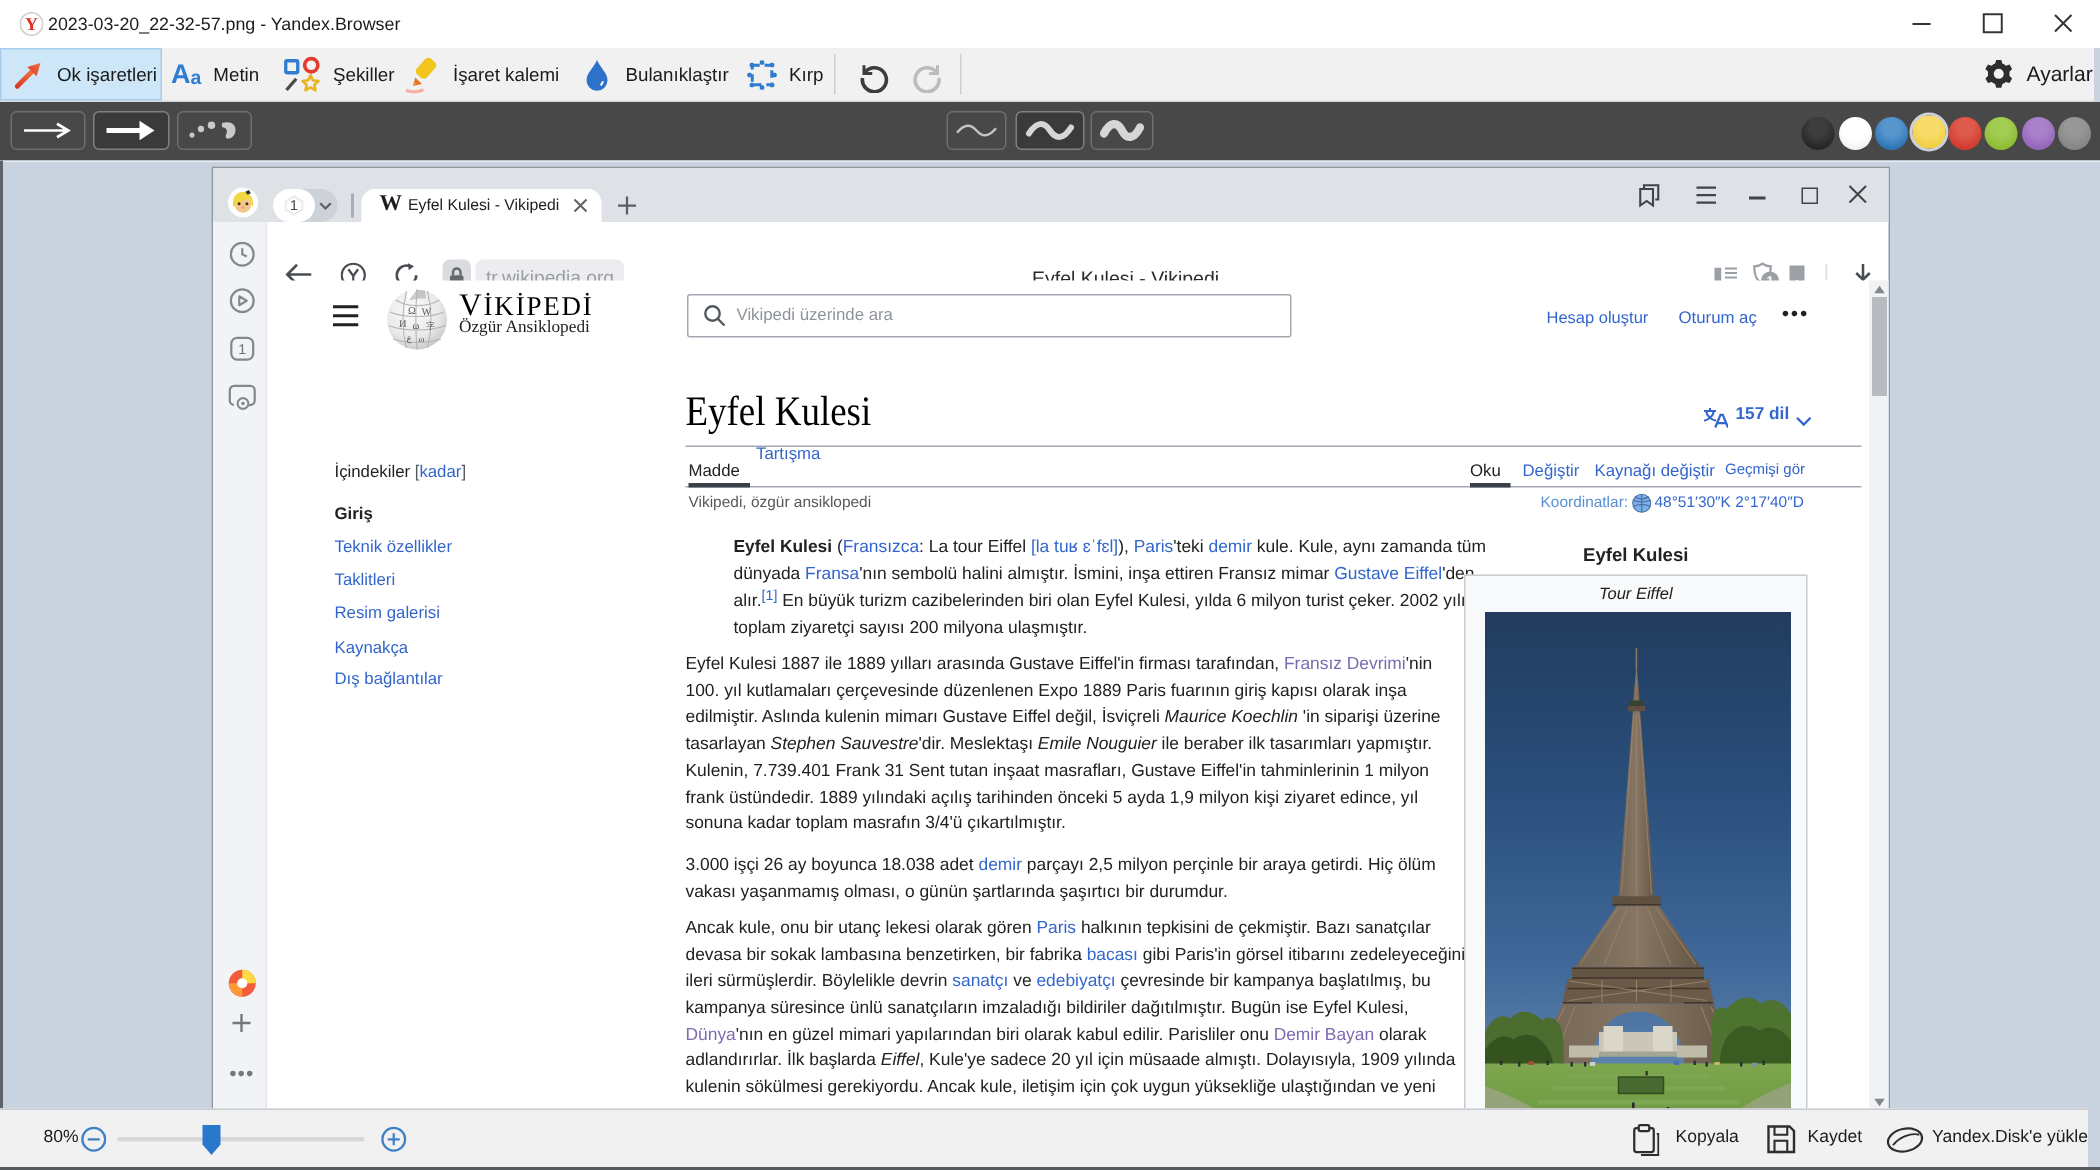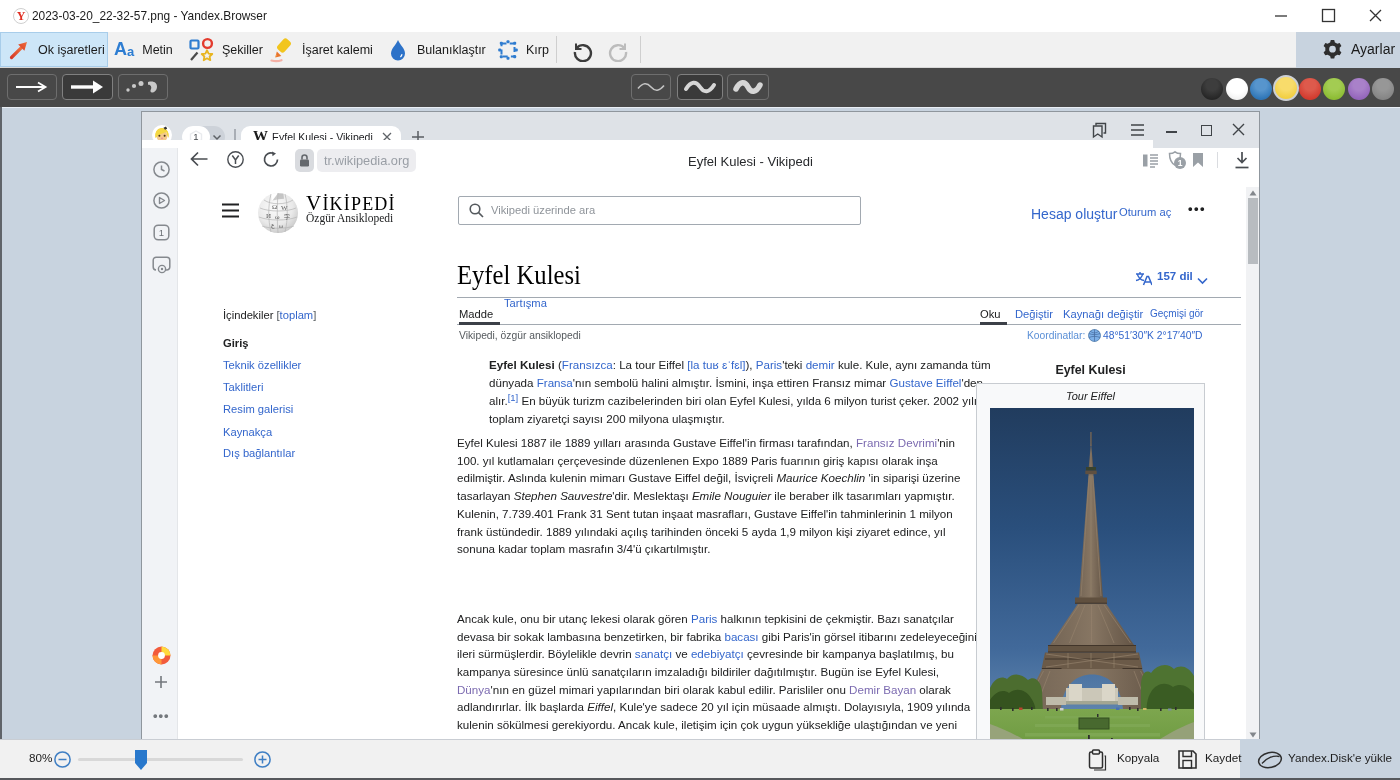--- a/index.html
+++ b/index.html
@@ -2,41 +2,41 @@
 <html><head><meta charset="utf-8">
 <style>
 * { margin:0; padding:0; box-sizing:border-box; }
 html,body { width:1400px; height:780px; overflow:hidden; }
 body { font-family:"Liberation Sans", sans-serif; position:relative; background:#c8d3df; }
 .abs { position:absolute; }
 
 #titlebar { position:absolute; left:0; top:0; width:1400px; height:32px; background:#ffffff; }
 #titlebar .ttext { position:absolute; left:32px; top:9px; font-size:11.9px; color:#1b1b1b; }
 
-#toolbar { position:absolute; left:0; top:32px; width:1296px; height:36px; background:#f1f1f1; border-bottom:1px solid #d9d9d9; font-size:12.5px; color:#1a1a1a; }
+#toolbar { position:absolute; left:0; top:32px; width:1396px; height:36px; background:#f1f1f1; border-bottom:1px solid #d9d9d9; font-size:12.5px; color:#1a1a1a; }
 .tbtn { position:absolute; top:0; height:35px; display:flex; align-items:center; white-space:nowrap; }
 .tsep { position:absolute; top:4px; width:1px; height:27px; background:#cfcfcf; }
 
 #darkbar { position:absolute; left:0; top:68px; width:1400px; height:39px; background:#484848; }
 .dbtn { position:absolute; top:6px; height:26px; border:1px solid #6e6e6e; border-radius:4px; display:flex; align-items:center; justify-content:center; }
 .dbtn.sel { background:#3a3a3a; border-color:#808080; }
 .sw { position:absolute; top:9.5px; border-radius:50%; }
 
 #canvas { position:absolute; left:0; top:107px; width:1400px; height:632px; background:#c8d3df; overflow:hidden; }
 #canvas .ledge { position:absolute; left:0; top:0; width:2px; height:632px; background:#60646a; }
 #canvas .tline { position:absolute; left:2px; top:0; width:1398px; height:1px; background:#e9eef5; }
 
 #win { position:absolute; left:141px; top:4px; width:1119px; height:640px; background:#ffffff; border:1px solid #8f969d; }
 #tabbar { position:absolute; left:0; top:0; width:1117px; height:36px; background:#dee2e7; }
-#btoolbar { position:absolute; left:0; top:28px; width:1011px; height:39px; background:#ffffff; }
+#btoolbar { position:absolute; left:0; top:52px; width:1011px; height:39px; background:#ffffff; }
 #bsidebar { position:absolute; left:0; top:36px; width:36px; height:602px; background:#f1f3f6; border-right:1px solid #e4e6e9; }
 #page { position:absolute; left:36px; top:75px; width:1068px; height:563px; background:#ffffff; overflow:hidden; }
 #vscroll { position:absolute; left:1104px; top:75px; width:13px; height:563px; background:#f1f2f4; }
 
-#bottombar { position:absolute; left:0; top:739px; width:1240px; height:39px; background:#f1f1f1; border-top:1px solid #c9cdd3; font-size:11.7px; color:#1c1c1c; white-space:nowrap;text-align:right; }
+#bottombar { position:absolute; left:0; top:739px; width:1392px; height:39px; background:#f1f1f1; border-top:1px solid #c9cdd3; font-size:11.7px; color:#1c1c1c; white-space:nowrap;text-align:right; }
 #bottomedge { position:absolute; left:0; top:778px; width:1400px; height:2px; background:#56585c; }
 .blue { color:#3366cc; }
 .vio { color:#7b6ab0; }
 #page p.body { position:absolute; left:279px; font-size:11.6px; line-height:17.7px; color:#202122; white-space:nowrap; }
 </style></head>
 <body>
 <div id="titlebar">
   <svg class="abs" style="left:13px;top:8px" width="16" height="16" viewBox="0 0 16 16">
       <circle cx="8" cy="8" r="7.5" fill="#fff" stroke="#cfcfcf"></circle>
       <text x="8" y="12" text-anchor="middle" font-family="Liberation Serif,serif" font-weight="bold" font-size="12" fill="#e02f23">Y</text>
@@ -322,25 +322,25 @@
         </g>
       </svg>
       <div class="abs" style="left:128px;top:4px;font-family:'Liberation Serif',serif;font-size:18px;color:#000;letter-spacing:1.2px;"><span style="font-size:21px;">V</span>İKİPEDİ</div>
       <div class="abs" style="left:128px;top:25px;font-family:'Liberation Serif',serif;font-size:11.5px;color:#202122;">Özgür Ansiklopedi</div>
       <div class="abs" style="left:280px;top:9px;width:403px;height:29px;border:1px solid #a2a9b1;border-radius:2px;background:#fff;"></div>
       <svg class="abs" style="left:291px;top:16px" width="15" height="15" viewBox="0 0 15 15">
           <circle cx="6" cy="6" r="4.8" fill="none" stroke="#54595d" stroke-width="1.6"></circle>
           <line x1="9.6" y1="9.6" x2="14" y2="14" stroke="#54595d" stroke-width="1.6"></line>
         </svg>
       <div class="abs" style="left:313px;top:17px;font-size:11.2px;color:#8f949a;">Vikipedi üzerinde ara</div>
-      <div class="abs" style="left:853px;top:19px;font-size:14px;"><span class="blue">Hesap oluştur</span></div>
+      <div class="abs" style="left:853px;top:19px;font-size:11px;"><span class="blue">Hesap oluştur</span></div>
       <div class="abs" style="left:941px;top:19px;font-size:11.2px;"><span class="blue">Oturum aç</span></div>
       <div class="abs" style="left:1010px;top:14px;font-size:13px;color:#202122;letter-spacing:1.5px;font-weight:bold;">•••</div>
 
-      <div class="abs" style="left:45px;top:122px;font-size:11.2px;color:#202122;">İçindekiler <span style="color:#54595d">[</span><span class="blue">toplam</span><span style="color:#54595d">]</span></div>
+      <div class="abs" style="left:45px;top:122px;font-size:11.2px;color:#202122;">İçindekiler <span style="color:#54595d">[</span><span class="blue">kadar</span><span style="color:#54595d">]</span></div>
       <div class="abs" style="left:45px;top:150px;font-size:11.2px;color:#202122;font-weight:bold;">Giriş</div>
       <div class="abs" style="left:45px;top:172px;font-size:11.2px;"><span class="blue">Teknik özellikler</span></div>
       <div class="abs" style="left:45px;top:194px;font-size:11.2px;"><span class="blue">Taklitleri</span></div>
       <div class="abs" style="left:45px;top:216px;font-size:11.2px;"><span class="blue">Resim galerisi</span></div>
       <div class="abs" style="left:45px;top:239px;font-size:11.2px;"><span class="blue">Kaynakça</span></div>
       <div class="abs" style="left:45px;top:260px;font-size:11.2px;"><span class="blue">Dış bağlantılar</span></div>
 
       <div class="abs" style="left:279px;top:72px;font-family:'Liberation Serif',serif;font-size:28px;color:#000;transform:scaleX(0.88);transform-origin:0 0;">Eyfel Kulesi</div>
       <svg class="abs" style="left:957px;top:84px" width="17" height="15" viewBox="0 0 17 15">
           <g stroke="#3366cc" stroke-width="1.4" fill="none">
@@ -378,20 +378,23 @@
 alır.<span class="blue" style="font-size:9.5px;position:relative;top:-4px;">[1]</span> En büyük turizm cazibelerinden biri olan Eyfel Kulesi, yılda 6 milyon turist çeker. 2002 yılında<br>
 toplam ziyaretçi sayısı 200 milyona ulaşmıştır.</p>
       <p class="body" style="top:247px;">
 Eyfel Kulesi 1887 ile 1889 yılları arasında Gustave Eiffel'in firması tarafından, <span class="vio">Fransız Devrimi</span>'nin<br>
 100. yıl kutlamaları çerçevesinde düzenlenen Expo 1889 Paris fuarının giriş kapısı olarak inşa<br>
 edilmiştir. Aslında kulenin mimarı Gustave Eiffel değil, İsviçreli <i>Maurice Koechlin</i> 'in siparişi üzerine<br>
 tasarlayan <i>Stephen Sauvestre</i>'dir. Meslektaşı <i>Emile Nouguier</i> ile beraber ilk tasarımları yapmıştır.<br>
 Kulenin, 7.739.401 Frank 31 Sent tutan inşaat masrafları, Gustave Eiffel'in tahminlerinin 1 milyon<br>
 frank üstündedir. 1889 yılındaki açılış tarihinden önceki 5 ayda 1,9 milyon kişi ziyaret edince, yıl<br>
 sonuna kadar toplam masrafın 3/4'ü çıkartılmıştır.</p>
+      <p class="body" style="top:381.2px;">
+3.000 işçi 26 ay boyunca 18.038 adet <span class="blue">demir</span> parçayı 2,5 milyon perçinle bir araya getirdi. Hiç ölüm<br>
+vakası yaşanmamış olması, o günün şartlarında şaşırtıcı bir durumdur.</p>
       <p class="body" style="top:422.8px;">
 Ancak kule, onu bir utanç lekesi olarak gören <span class="blue">Paris</span> halkının tepkisini de çekmiştir. Bazı sanatçılar<br>
 devasa bir sokak lambasına benzetirken, bir fabrika <span class="blue">bacası</span> gibi Paris'in görsel itibarını zedeleyeceğini<br>
 ileri sürmüşlerdir. Böylelikle devrin <span class="blue">sanatçı</span> ve <span class="blue">edebiyatçı</span> çevresinde bir kampanya başlatılmış, bu<br>
 kampanya süresince ünlü sanatçıların imzaladığı bildiriler dağıtılmıştır. Bugün ise Eyfel Kulesi,<br>
 <span class="vio">Dünya</span>'nın en güzel mimari yapılarından biri olarak kabul edilir. Parisliler onu <span class="vio">Demir Bayan</span> olarak<br>
 adlandırırlar. İlk başlarda <i>Eiffel</i>, Kule'ye sadece 20 yıl için müsaade almıştı. Dolayısıyla, 1909 yılında<br>
 kulenin sökülmesi gerekiyordu. Ancak kule, iletişim için çok uygun yüksekliğe ulaştığından ve yeni</p>
 
       <div class="abs" style="left:798px;top:176px;width:229px;text-align:center;font-size:12.4px;font-weight:bold;color:#202122;">Eyfel Kulesi</div>

